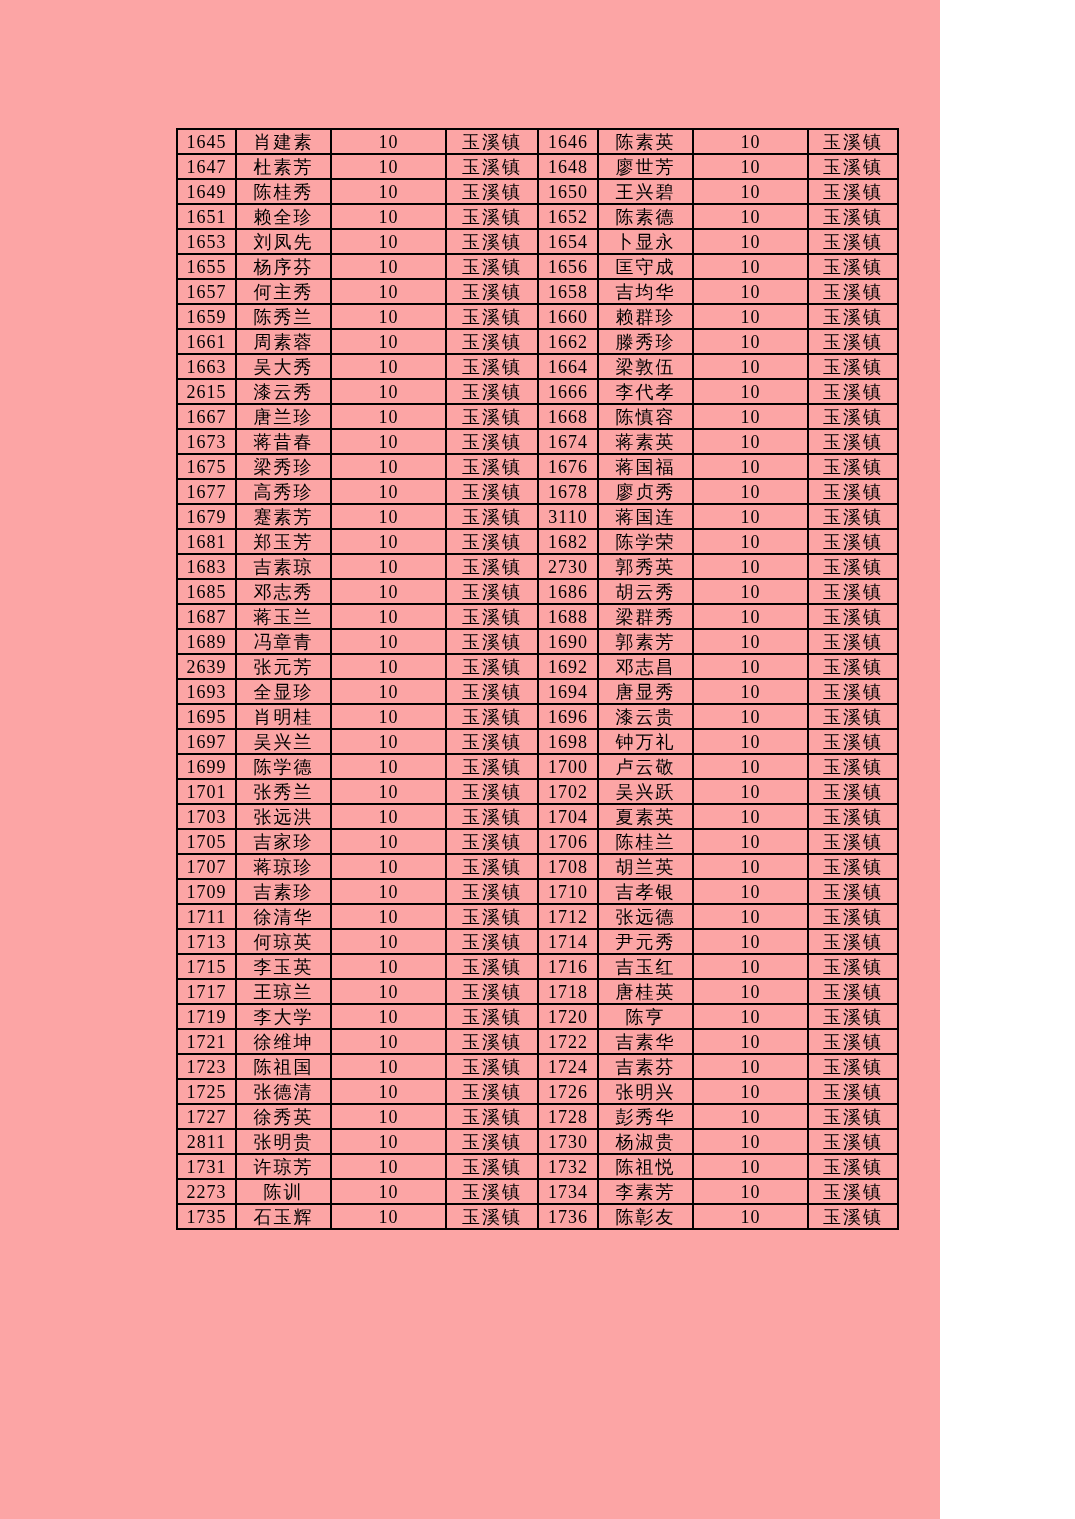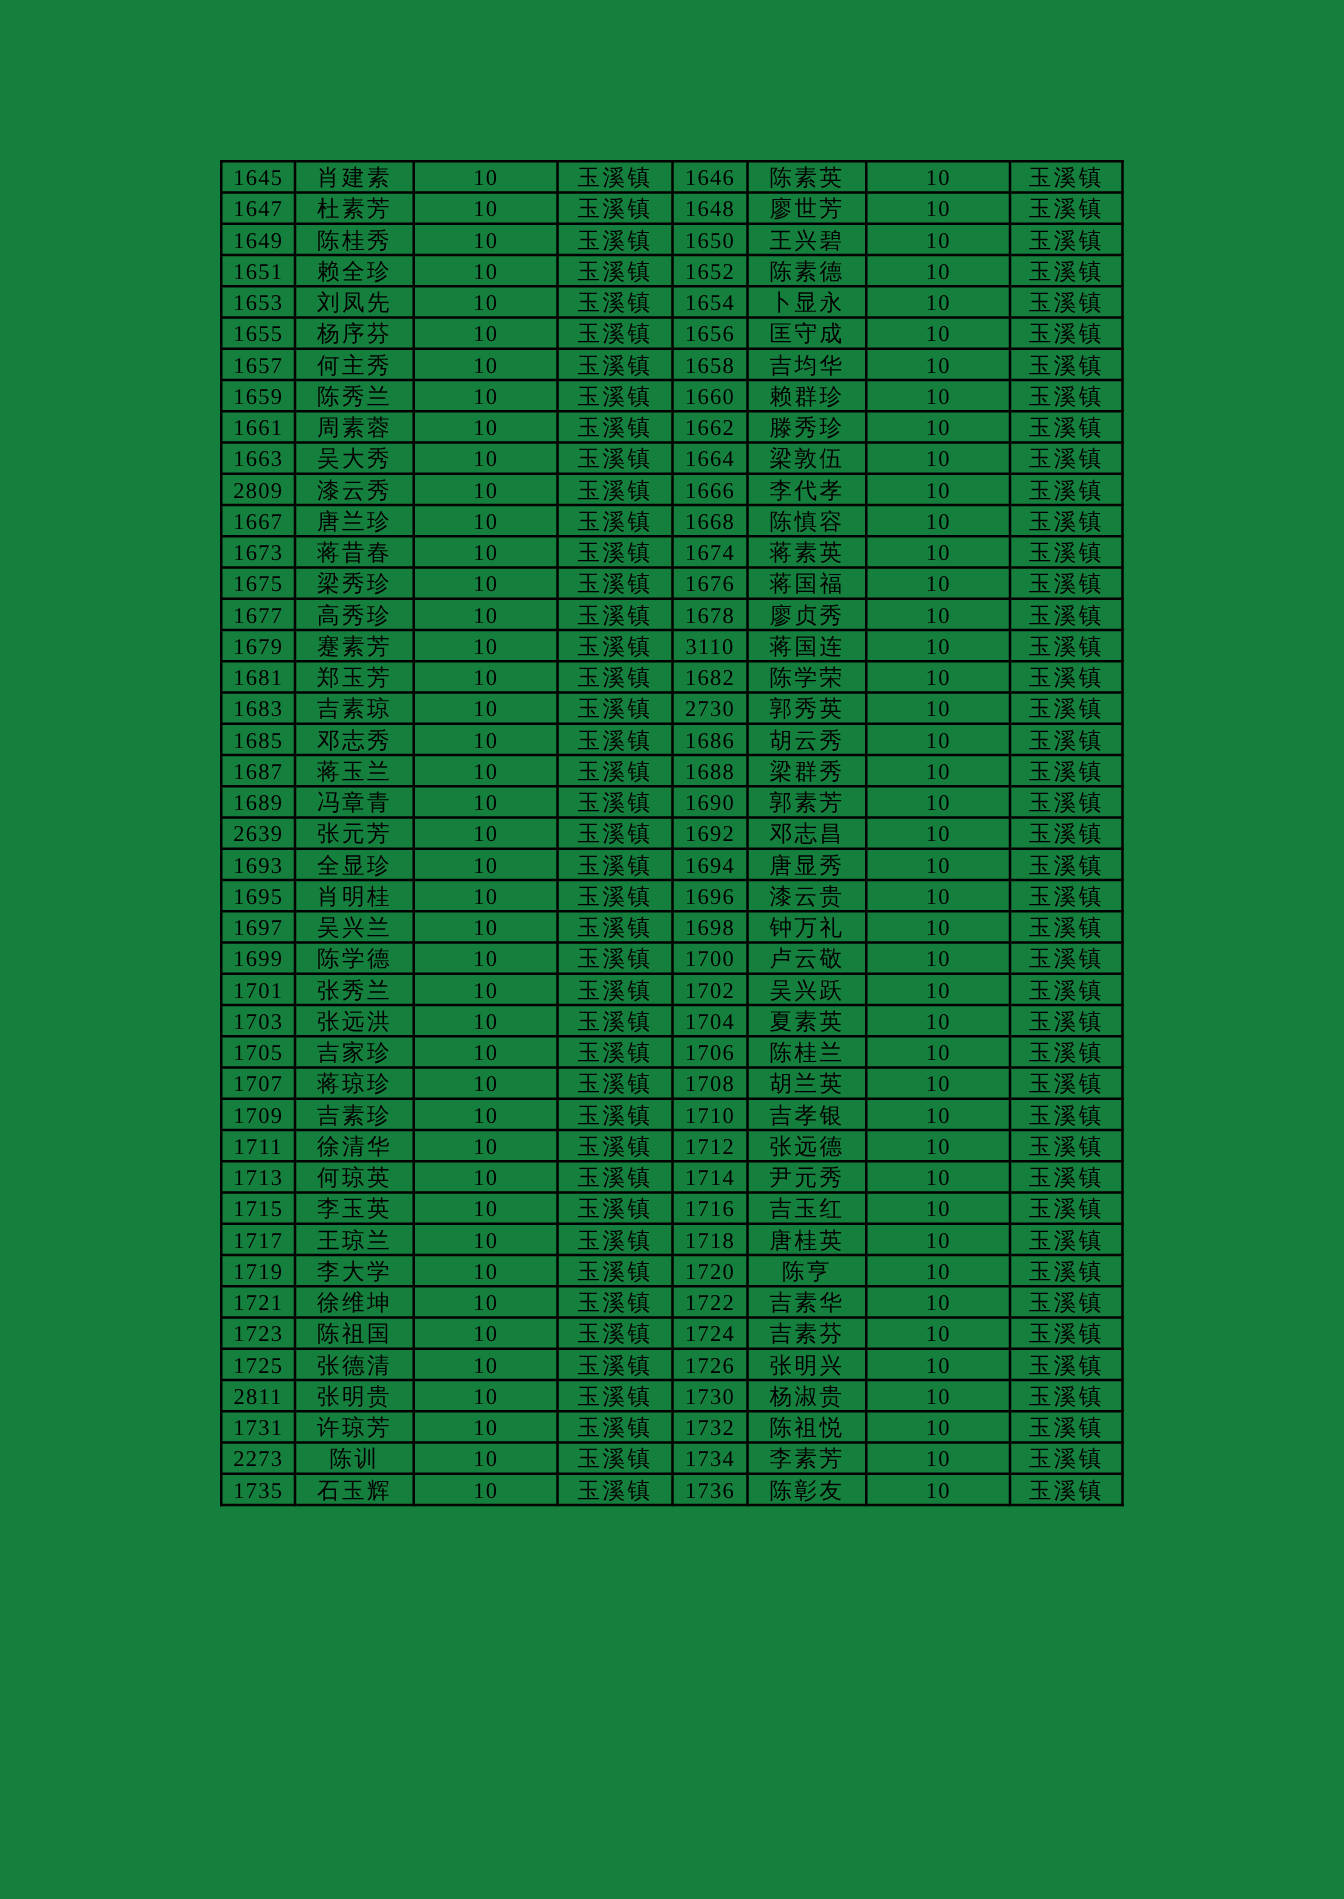--- a/index.html
+++ b/index.html
@@ -2,23 +2,23 @@
 <html><head>
 <meta charset="utf-8">
 <style>
   html, body {
     margin: 0;
     padding: 0;
     background: #ffffff;
   }
   .page {
     position: relative;
-    width: 1075px;
+    width: 940px;
     height: 1519px;
-    background: #15803d;
+    background: #fca5a5;
     overflow: hidden;
     font-family: "Liberation Serif", "DejaVu Serif", serif;
     color: #000000;
   }
   .table-wrap {
     position: absolute;
     left: 176px;
     top: 128px;
   }
   table.roster {
@@ -156,21 +156,21 @@
             <td class="num-cell">1663</td>
             <td class="name-cell">吴大秀</td>
             <td class="num-cell">10</td>
             <td class="name-cell">玉溪镇</td>
             <td class="num-cell">1664</td>
             <td class="name-cell">梁敦伍</td>
             <td class="num-cell">10</td>
             <td class="name-cell">玉溪镇</td>
           </tr>
           <tr>
-            <td class="num-cell">2809</td>
+            <td class="num-cell">2615</td>
             <td class="name-cell">漆云秀</td>
             <td class="num-cell">10</td>
             <td class="name-cell">玉溪镇</td>
             <td class="num-cell">1666</td>
             <td class="name-cell">李代孝</td>
             <td class="num-cell">10</td>
             <td class="name-cell">玉溪镇</td>
           </tr>
           <tr>
             <td class="num-cell">1667</td>
@@ -442,20 +442,30 @@
             <td class="num-cell">10</td>
             <td class="name-cell">玉溪镇</td>
           </tr>
           <tr>
             <td class="num-cell">1725</td>
             <td class="name-cell">张德清</td>
             <td class="num-cell">10</td>
             <td class="name-cell">玉溪镇</td>
             <td class="num-cell">1726</td>
             <td class="name-cell">张明兴</td>
+            <td class="num-cell">10</td>
+            <td class="name-cell">玉溪镇</td>
+          </tr>
+          <tr>
+            <td class="num-cell">1727</td>
+            <td class="name-cell">徐秀英</td>
+            <td class="num-cell">10</td>
+            <td class="name-cell">玉溪镇</td>
+            <td class="num-cell">1728</td>
+            <td class="name-cell">彭秀华</td>
             <td class="num-cell">10</td>
             <td class="name-cell">玉溪镇</td>
           </tr>
           <tr>
             <td class="num-cell">2811</td>
             <td class="name-cell">张明贵</td>
             <td class="num-cell">10</td>
             <td class="name-cell">玉溪镇</td>
             <td class="num-cell">1730</td>
             <td class="name-cell">杨淑贵</td>

